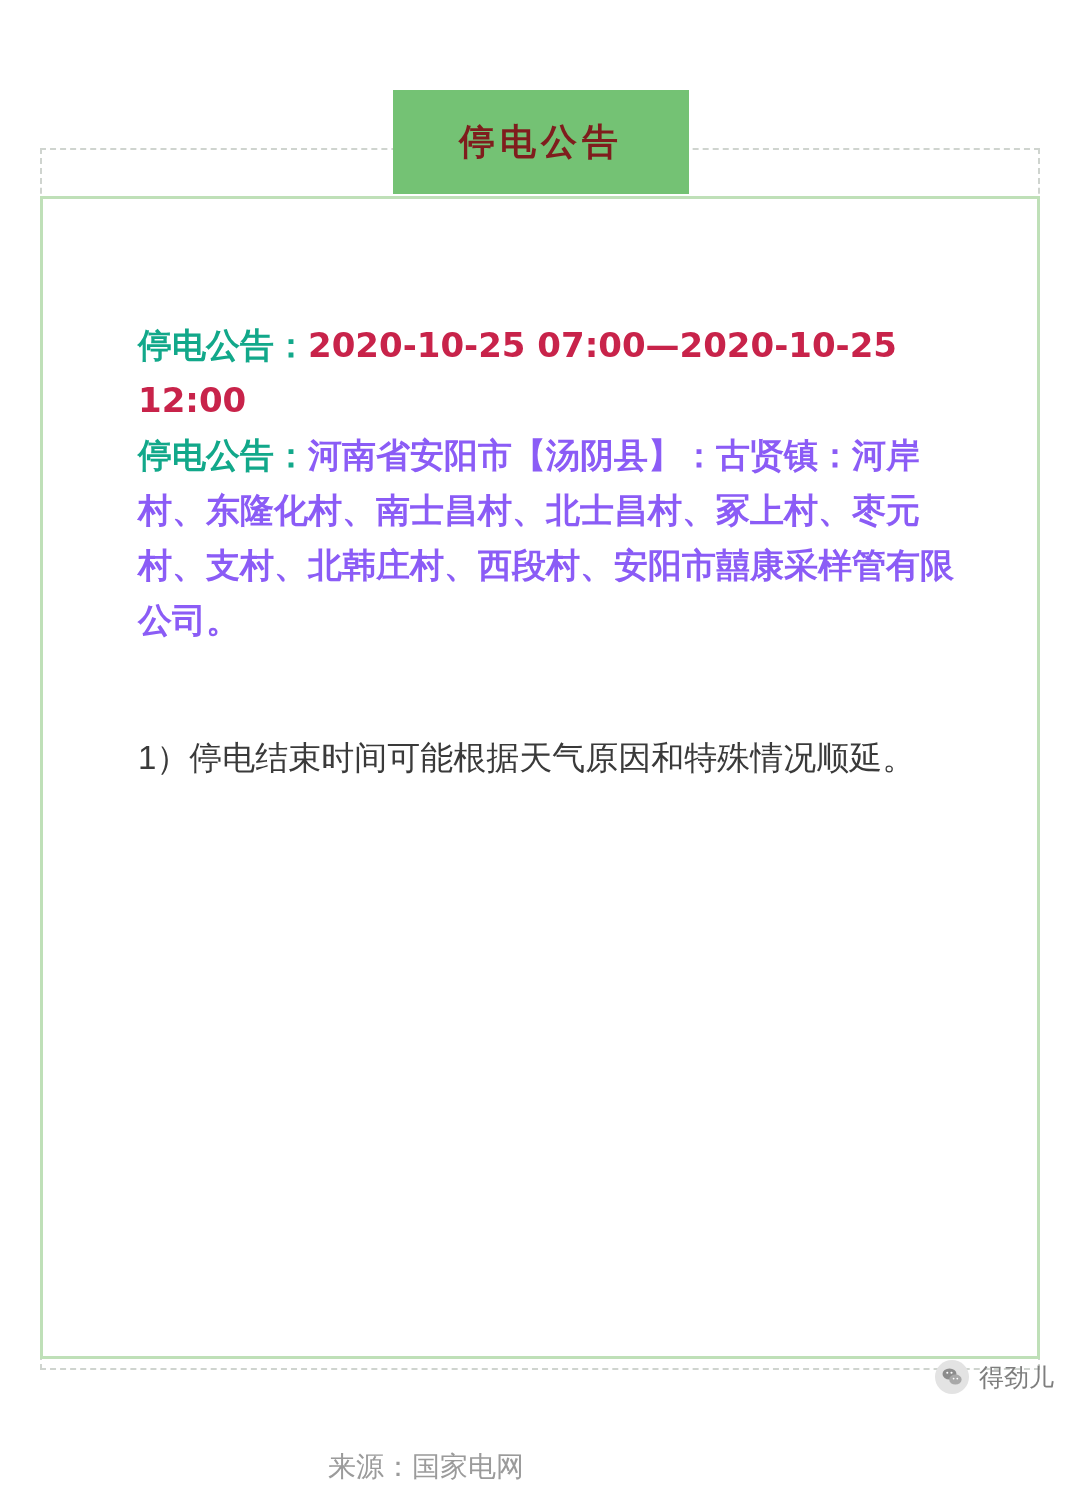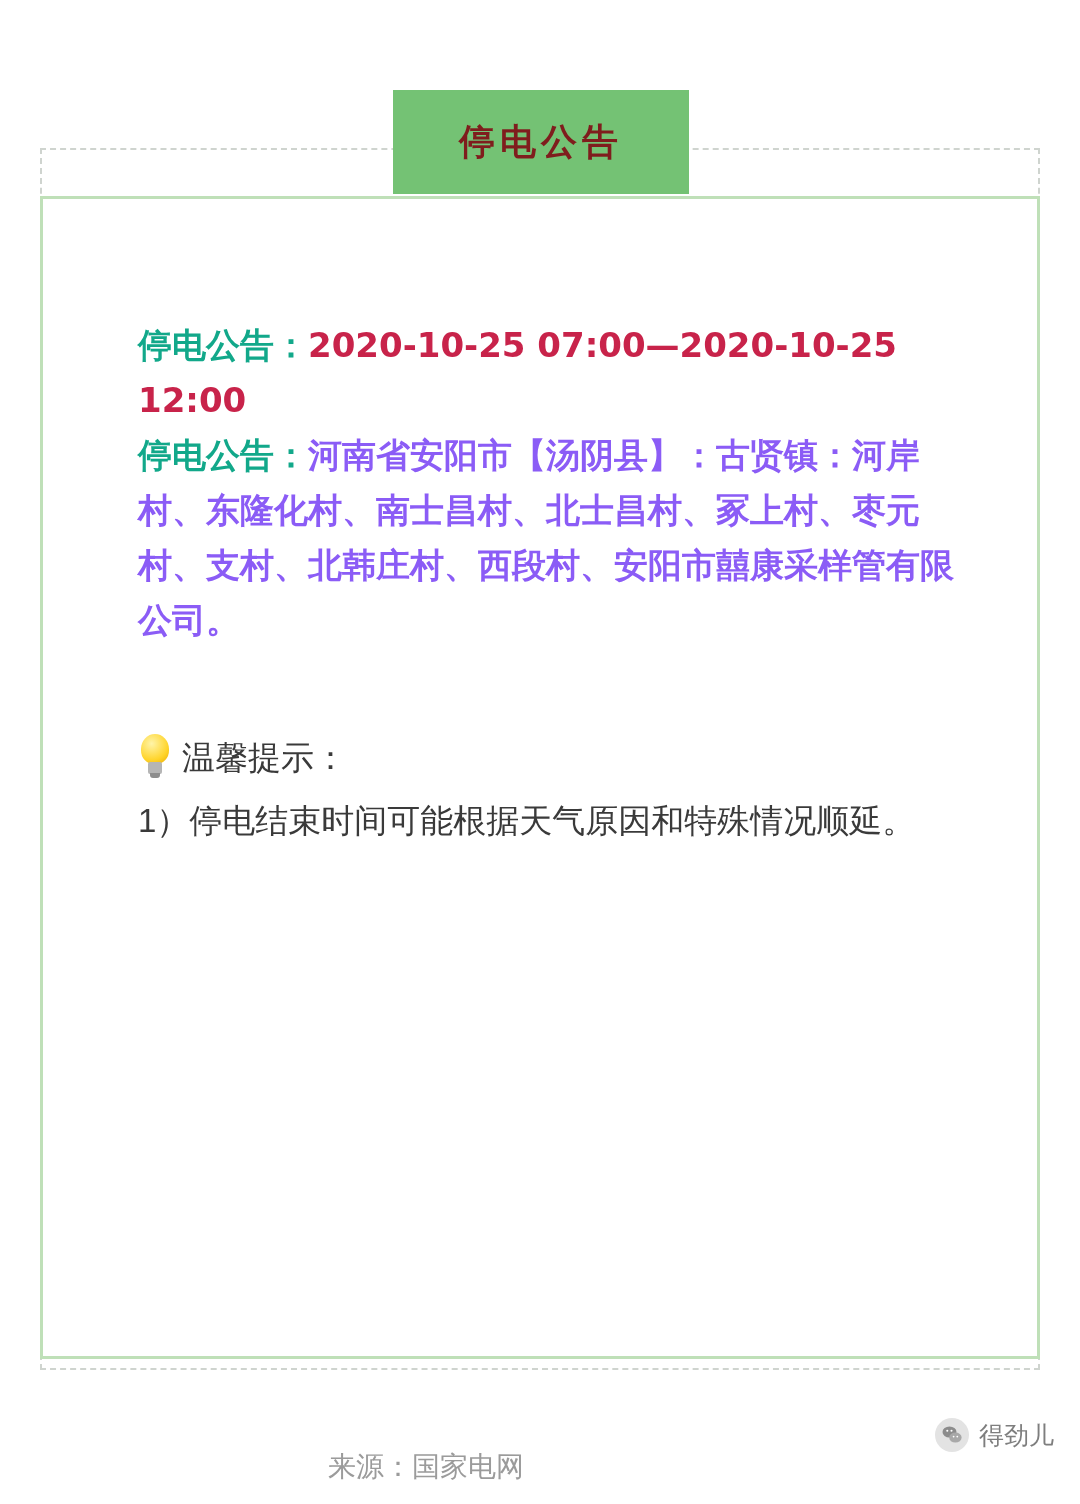--- a/index.html
+++ b/index.html
@@ -149,21 +149,21 @@
     top: 1448px;
     width: 852px;
     text-align: center;
     font-size: 28px;
     color: #9b9b9b;
   }
 
   .account {
     position: absolute;
     right: 26px;
-    top: 1418px;
+    top: 1360px;
     display: flex;
     align-items: center;
     gap: 10px;
     color: #7e7e7e;
     font-size: 25px;
   }
   .wx-badge {
     width: 34px;
     height: 34px;
     border-radius: 50%;
@@ -190,30 +190,20 @@
   <div class="block-outage">
     <div>
       <span class="label">停电公告：</span><span class="time-value">2020-10-25 07:00—2020-10-25 12:00</span>
     </div>
     <div>
       <span class="label">停电公告：</span><span class="scope-value">河南省安阳市【汤阴县】：古贤镇：河岸村、东隆化村、南士昌村、北士昌村、冢上村、枣元村、支村、北韩庄村、西段村、安阳市囍康采样管有限公司。</span>
     </div>
   </div>
 
   <div class="tips">
-    <div class="tips-head">
-      <span class="bulb">
-        <span class="bulb-shape">
-          <span class="glass"></span>
-          <span class="base"></span>
-          <span class="base2"></span>
-        </span>
-      </span>
-      <span class="tips-title">温馨提示：</span>
-    </div>
     <div class="tip-line">1）停电结束时间可能根据天气原因和特殊情况顺延。</div>
   </div>
 
 </div>
 
 <div class="source">来源：国家电网</div>
 
 <div class="account">
   <span class="wx-badge">
     <svg width="22" height="22" viewBox="0 0 22 22" aria-hidden="true">

